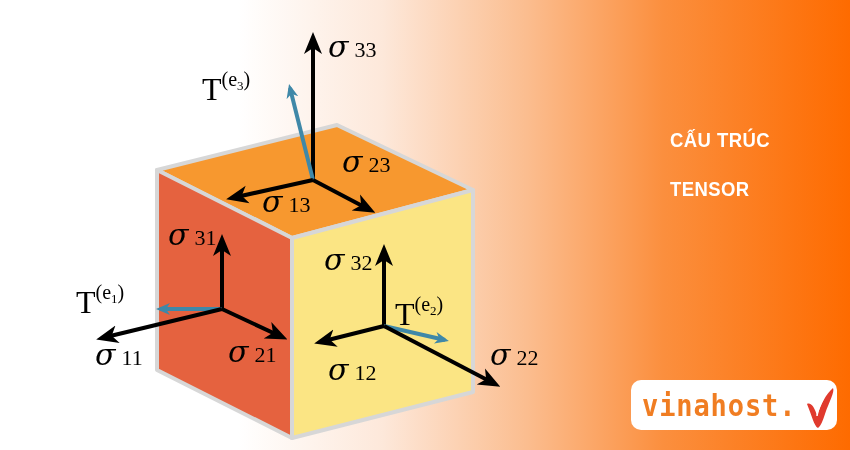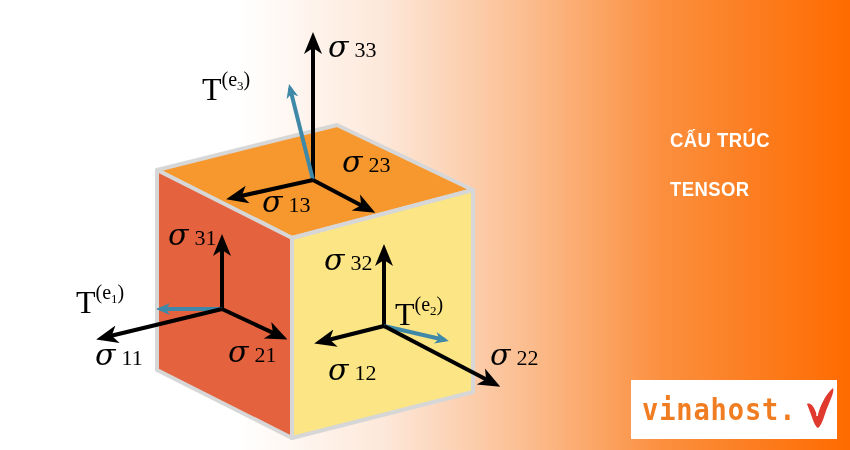--- a/index.html
+++ b/index.html
@@ -15,22 +15,22 @@
     .tsup { font-family: "Liberation Serif", serif; font-size: 20px; fill: #000; }
     .tsub2 { font-family: "Liberation Serif", serif; font-size: 13px; fill: #000; }
     .title {
       position: absolute; left: 670px; color: #ffffff; font-weight: bold;
       font-size: 21px; letter-spacing: 0.5px; font-family: "Liberation Sans", sans-serif;
       transform: scaleX(0.88); transform-origin: left top;
     }
     #title-1 { top: 128px; }
     #title-2 { top: 177px; }
     .logo {
-      position: absolute; left: 631px; top: 380px; width: 206px; height: 59px;
-      background: #ffffff; border-radius: 0; display: flex; align-items: center;
+      position: absolute; left: 631px; top: 380px; width: 206px; height: 50px;
+      background: #ffffff; border-radius: 10px; display: flex; align-items: center;
     }
     .logo-text {
       margin-left: 11px; font-family: "DejaVu Sans Mono", monospace; font-weight: bold;
       font-size: 30px; color: #f07d22; letter-spacing: 1px; transform: scaleX(0.9); transform-origin: left center;
     }
     .logo-check { position: absolute; left: 174px; top: 6px; }
   </style>
 </head>
 <body>
 

